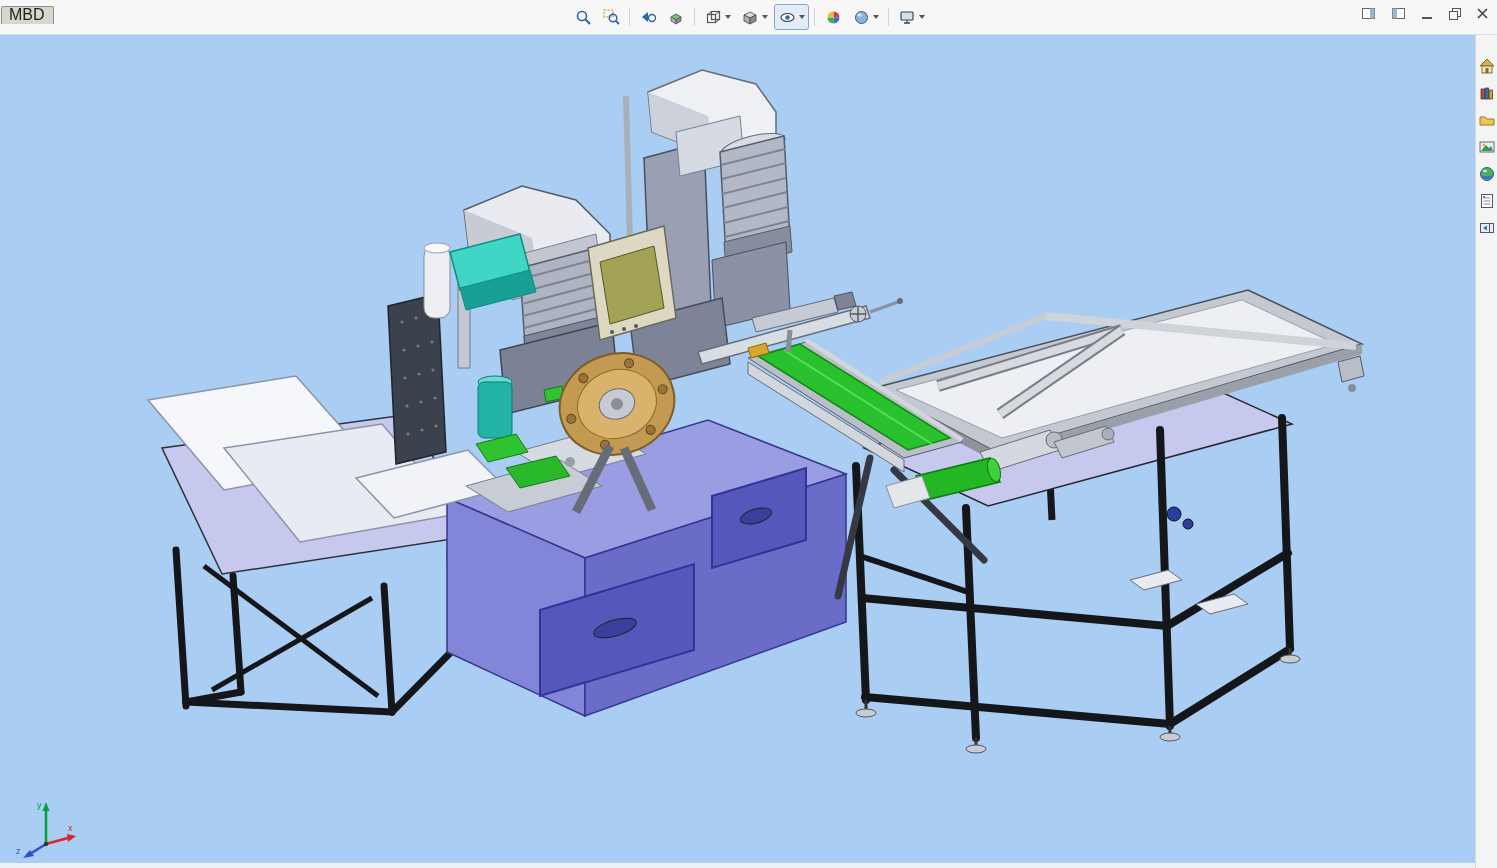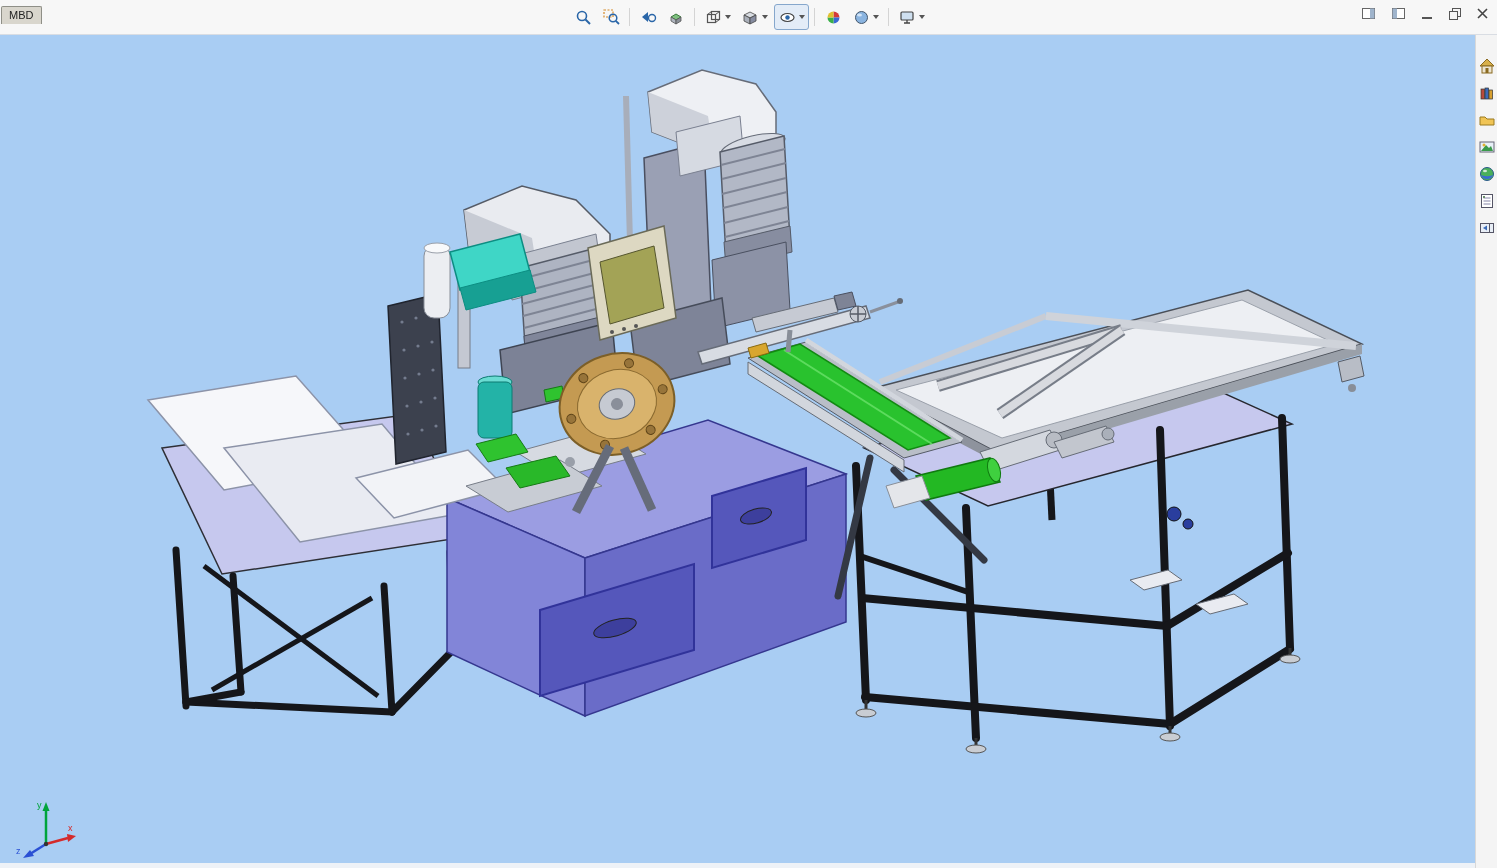--- a/index.html
+++ b/index.html
@@ -2,21 +2,21 @@
 <html><head>
 <meta charset="utf-8">
 <style>
   html,body{margin:0;padding:0;background:#888;}
   .app{position:relative;width:1497px;height:868px;overflow:hidden;
        background:#a9cdf3;font-family:"Liberation Sans",sans-serif;}
   
   .topbar{position:absolute;top:0;left:0;width:100%;height:34px;background:#f7f7f7;
           border-bottom:1px solid #d9dde3;z-index:6;}
   .mbd-tab{position:absolute;left:1px;top:6px;padding:2px 8px 3px 7px;background:#d9d6cd;
-           border:1px solid #8f8f87;border-bottom:none;font-size:11px;color:#222;
+           border:1px solid #8f8f87;border-bottom:none;font-size:16px;color:#222;
            border-radius:2px 2px 0 0;line-height:12px;}
   .toolbar{position:absolute;left:570px;top:4px;height:26px;display:flex;align-items:center;gap:2px;}
   .titem{display:flex;align-items:center;padding:1px;border:1px solid transparent;border-radius:3px;}
   .titem.sel{background:#e3ecf7;border-color:#86a7cc;}
   .tbtn{width:22px;height:22px;display:flex;align-items:center;justify-content:center;
         background:transparent;border:none;padding:0;cursor:pointer;}
   .caret{width:0;height:0;border-left:3px solid transparent;border-right:3px solid transparent;
          border-top:4px solid #555;margin:0 2px 0 1px;}
   .tsep{width:1px;height:18px;background:#d4d4d4;margin:0 3px;}
   .winctl{position:absolute;right:9px;top:8px;display:flex;align-items:center;gap:17px;z-index:7;}

